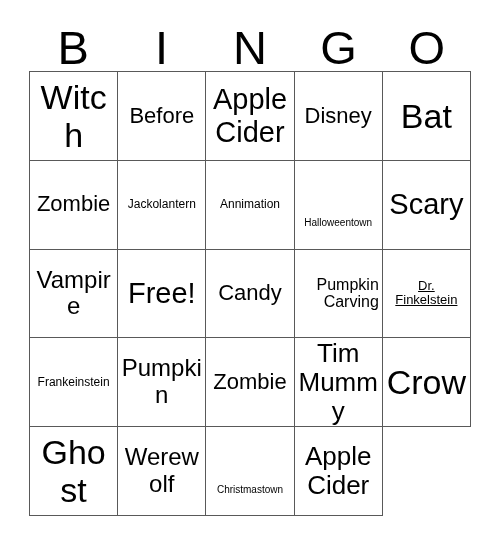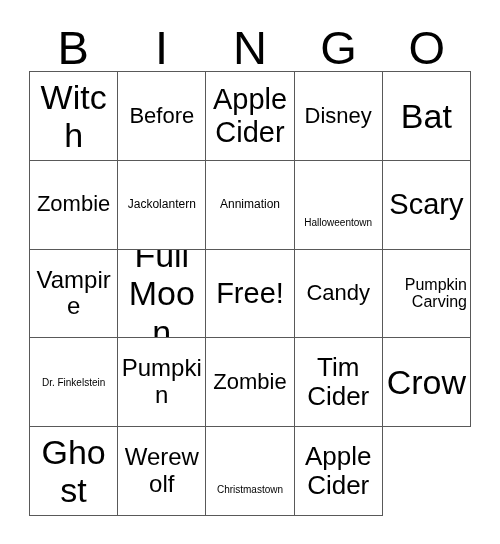--- a/index.html
+++ b/index.html
@@ -79,21 +79,21 @@
     word-wrap: break-word;
   }
 
   
   .t-xxl { font-size: 34px; }
   .t-xl  { font-size: 29px; }
   .t-lg  { font-size: 26px; }
   .t-md  { font-size: 22px; }
   .t-sm  { font-size: 24px; }
   .t-xs  { font-size: 16px; text-align: right; }
-  .t-xxs { font-size: 10px; }
+  .t-xxs { font-size: 13px; text-decoration: underline; }
   .t-tiny{ font-size: 12px; }
   .t-micro { font-size: 10px; margin-top: 36px; }
 </style>
 </head>
 <body style="background: rgb(255, 255, 255); color: rgb(0, 0, 0);">
 
 <div class="card">
 
   <div class="header-row">
     <div class="header-cell">B</div>
@@ -134,43 +134,43 @@
         <span class="cell-text t-micro">Halloweentown</span>
       </div>
     <div class="cell" style="border-color: rgb(89, 89, 89);">
         <span class="cell-text t-xl">Scary</span>
       </div>
 
     <div class="cell" style="border-color: rgb(89, 89, 89);">
         <span class="cell-text t-sm">Vampire</span>
       </div>
     <div class="cell" style="border-color: rgb(89, 89, 89);">
-        <span class="cell-text t-xxl">Full Moon</span>
-      </div>
-    <div class="cell" style="border-color: rgb(89, 89, 89);">
         <span class="cell-text t-xl">Free!</span>
       </div>
     <div class="cell" style="border-color: rgb(89, 89, 89); justify-content: center;">
         <span class="cell-text t-md">Candy</span>
       </div>
     <div class="cell" style="border-color: rgb(89, 89, 89);">
         <span class="cell-text t-xs">Pumpkin Carving</span>
       </div>
 
     <div class="cell" style="border-color: rgb(89, 89, 89);">
         <span class="cell-text t-xxs">Dr. Finkelstein</span>
       </div>
     <div class="cell" style="border-color: rgb(89, 89, 89);">
+        <span class="cell-text t-tiny">Frankeinstein</span>
+      </div>
+    <div class="cell" style="border-color: rgb(89, 89, 89);">
         <span class="cell-text t-sm">Pumpkin</span>
       </div>
     <div class="cell" style="border-color: rgb(89, 89, 89);">
         <span class="cell-text t-md">Zombie</span>
       </div>
     <div class="cell" style="border-color: rgb(89, 89, 89);">
-        <span class="cell-text t-lg">Tim Cider</span>
+        <span class="cell-text t-lg">Tim Mummy</span>
       </div>
 
     <div class="cell" style="border-color: rgb(89, 89, 89);">
         <span class="cell-text t-xxl">Crow</span>
       </div>
     <div class="cell" style="border-color: rgb(89, 89, 89);">
         <span class="cell-text t-xxl">Ghost</span>
       </div>
     <div class="cell" style="border-color: rgb(89, 89, 89);">
         <span class="cell-text t-sm">Werewolf</span>

